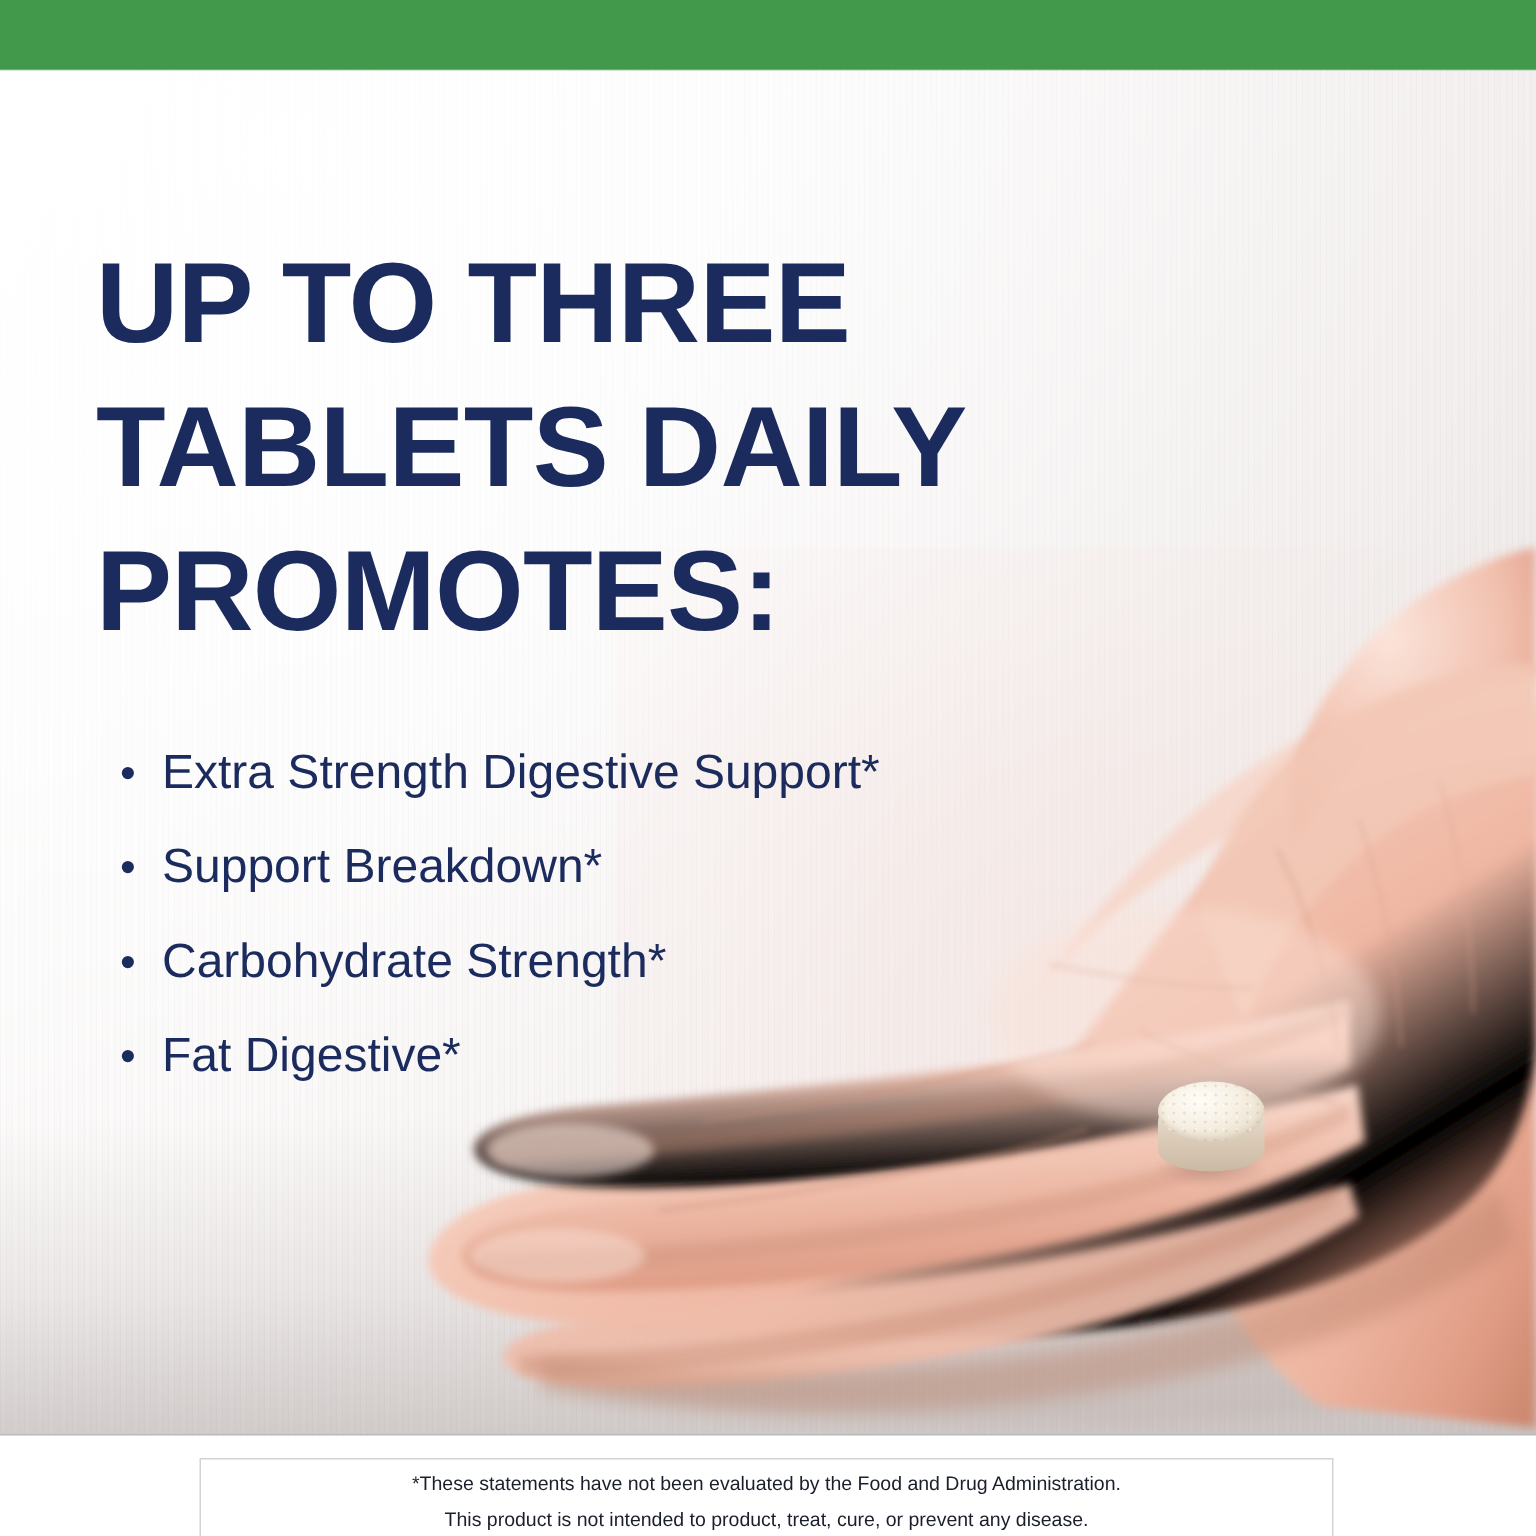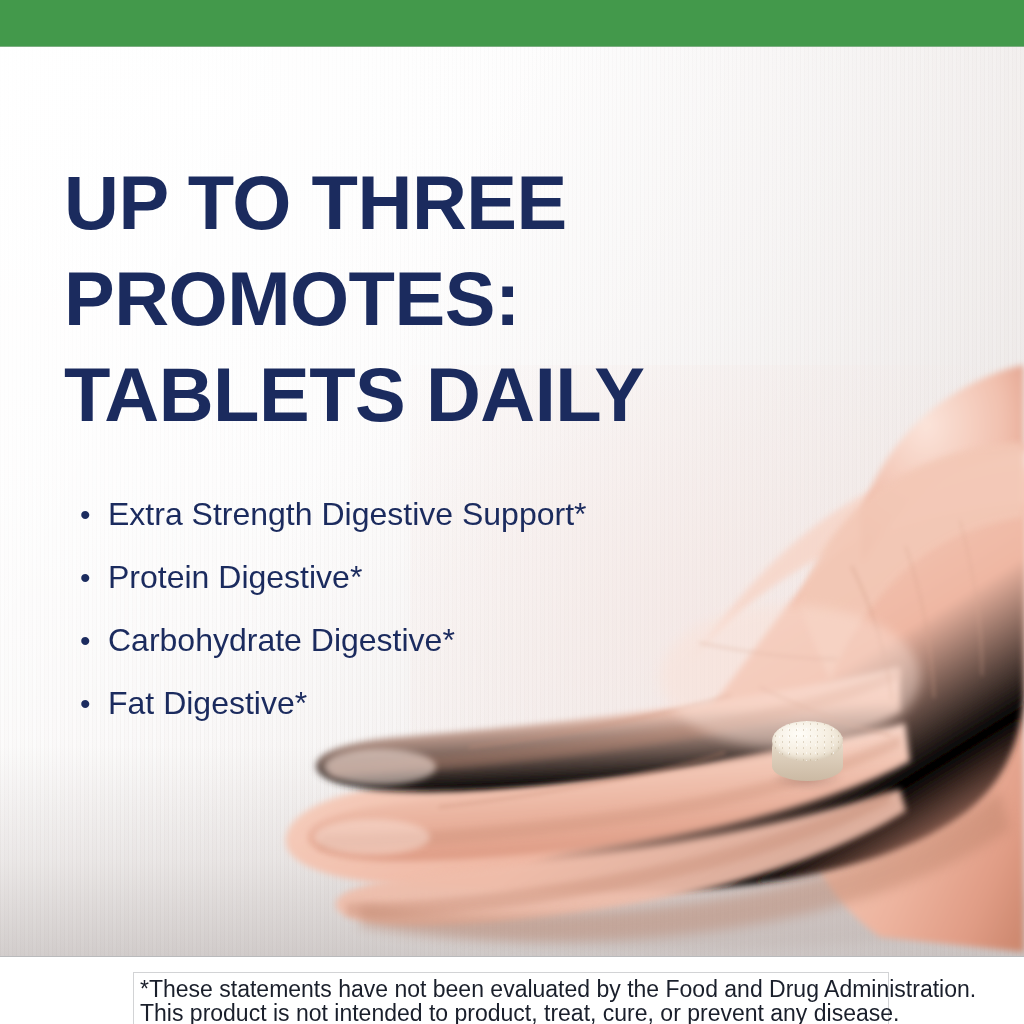--- a/index.html
+++ b/index.html
@@ -217,21 +217,21 @@
     box-sizing: border-box;
     border: 1px solid #d2d3d5;
     background: #ffffff;
     padding: 4px 6px 5px 6px;
     text-align: center;
   }
   .disclaimer-line {
     display: block;
     color: #1a1f2b;
     font-family: "Liberation Sans", sans-serif;
-    font-size: 23px;
+    font-size: 13px;
     line-height: 24px;
     white-space: nowrap;
   }
 </style>
 </head>
 <body>
 
 <div class="canvas">
 
   <div class="green-bar"></div>
@@ -374,36 +374,36 @@
     <div class="tablet-wrap">
       <div class="tablet-shadow"></div>
       <div class="tablet-side"></div>
       <div class="tablet-top">
         <div class="tablet-speckle"></div>
       </div>
     </div>
 
     <h1 class="headline">
       <span class="hl-line">UP TO THREE</span>
+      <span class="hl-line">TABLETS DAILY</span>
       <span class="hl-line">PROMOTES:</span>
-      <span class="hl-line">TABLETS DAILY</span>
     </h1>
 
     <ul class="benefits">
       <li class="benefit-item">
         <span class="benefit-bullet">•</span>
         <span class="benefit-text">Extra Strength Digestive Support*</span>
       </li>
       <li class="benefit-item">
         <span class="benefit-bullet">•</span>
-        <span class="benefit-text">Protein Digestive*</span>
+        <span class="benefit-text">Support Breakdown*</span>
       </li>
       <li class="benefit-item">
         <span class="benefit-bullet">•</span>
-        <span class="benefit-text">Carbohydrate Digestive*</span>
+        <span class="benefit-text">Carbohydrate Strength*</span>
       </li>
       <li class="benefit-item">
         <span class="benefit-bullet">•</span>
         <span class="benefit-text">Fat Digestive*</span>
       </li>
     </ul>
   </div>
 
   <div class="footer">
     <div class="disclaimer-box">

